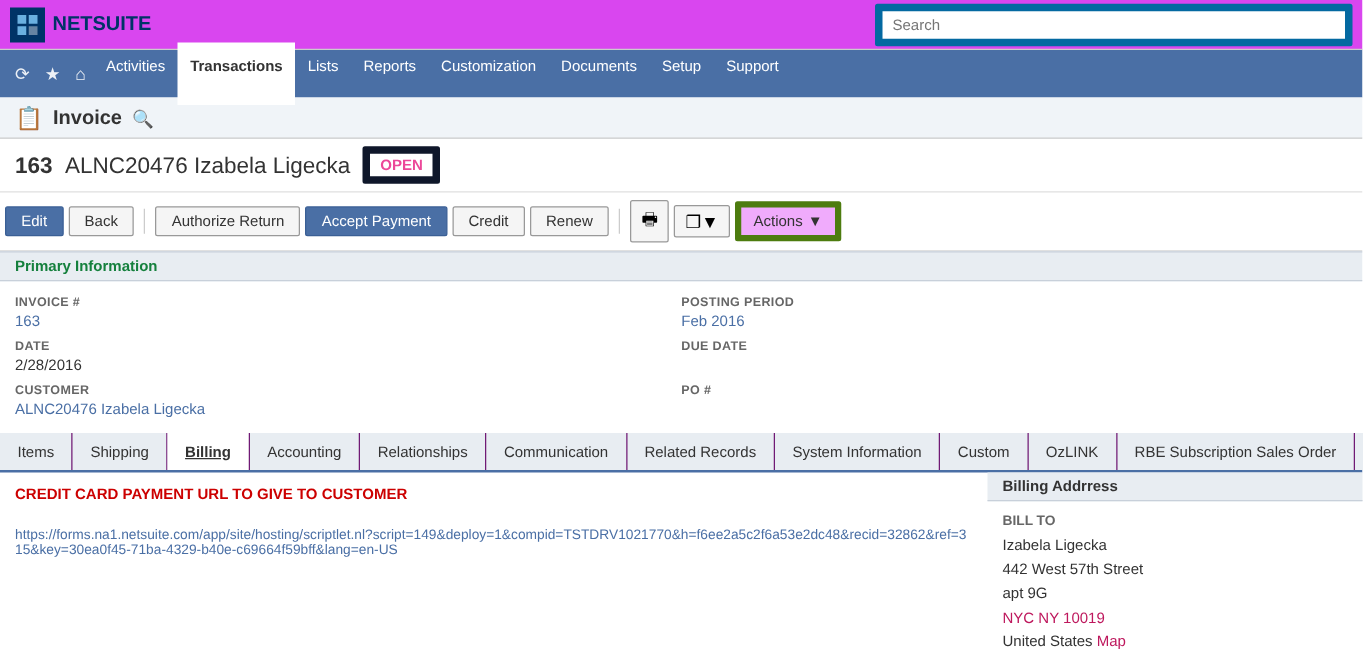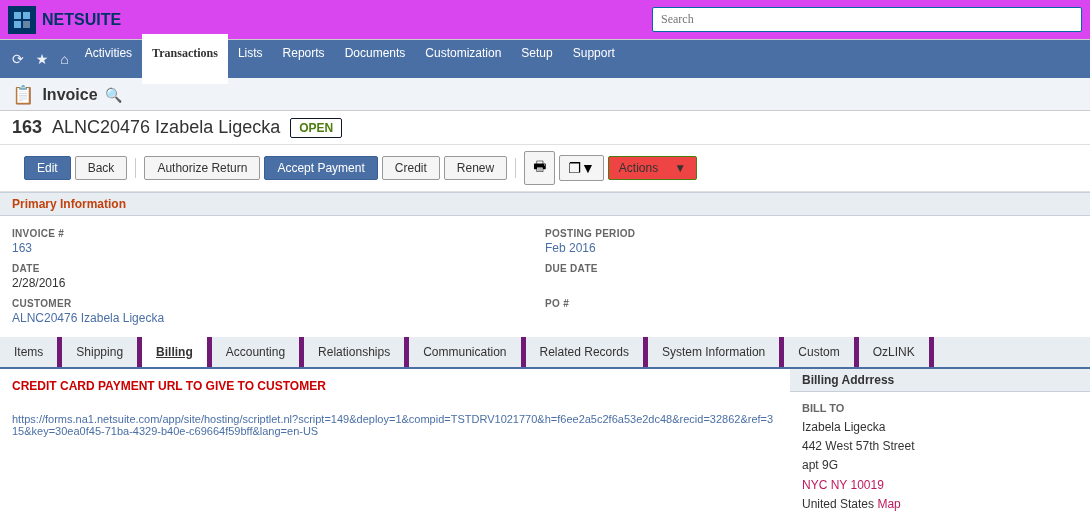--- a/index.html
+++ b/index.html
@@ -27,27 +27,26 @@
       height: 28px;
       background: #003366;
       display: inline-flex;
       align-items: center;
       justify-content: center;
       margin-right: 6px;
     }
     .logo-icon svg { width: 20px; height: 20px; }
     .search-box {
       margin-left: auto;
-      width: 430px;
-      border: 1px solid #0369a1;
+      width: 382px;
+      border: 6px solid #0369a1;
       border-radius: 2px;
       padding: 4px 8px;
       font-size: 12px;
       color: #999;
-      font-family: Liberation Serif, serif;
     }
 
     
     .nav-bar {
       background: #4a6fa5;
       display: flex;
       align-items: center;
       height: 38px;
       padding: 0 6px;
     }
@@ -69,21 +68,20 @@
       font-size: 12px;
       text-decoration: none;
       display: inline-block;
       height: 50px;
       line-height: 22px;
     }
     .nav-link.active {
       background: #fff;
       color: #333;
       font-weight: bold;
-      font-family: Liberation Serif, serif;
     }
 
     
     .page-header {
       background: #f0f4f8;
       padding: 6px 12px 4px 12px;
       border-bottom: 1px solid #ccc;
       display: flex;
       align-items: center;
       gap: 8px;
@@ -110,31 +108,31 @@
     .record-number {
       font-size: 18px;
       font-weight: bold;
       color: #333;
     }
     .record-name {
       font-size: 18px;
       color: #333;
     }
     .status-badge {
-      border: 1px solid #0f172a;
+      border: 6px solid #0f172a;
       padding: 2px 8px;
       font-size: 12px;
       font-weight: bold;
-      color: #4d7c0f;
+      color: #ec4899;
       border-radius: 2px;
     }
 
     
     .action-bar {
-      padding: 6px 24px;
+      padding: 6px 4px;
       display: flex;
       align-items: center;
       gap: 4px;
       border-bottom: 1px solid #e0e0e0;
     }
     .btn {
       padding: 4px 12px;
       font-size: 12px;
       border: 1px solid #999;
       background: #f5f5f5;
@@ -152,36 +150,36 @@
       padding: 4px 8px;
       font-size: 14px;
       border: 1px solid #999;
       background: #f5f5f5;
       cursor: pointer;
       border-radius: 2px;
     }
     .actions-dropdown {
       padding: 4px 10px;
       font-size: 12px;
-      border: 1px solid #4d7c0f;
-      background: #ef4444;
+      border: 5px solid #4d7c0f;
+      background: #f0abfc;
       cursor: pointer;
       border-radius: 2px;
       display: flex;
       align-items: center;
-      gap: 16px;
+      gap: 4px;
     }
 
     
     .section-header {
       background: #e8edf2;
       padding: 4px 12px;
       font-size: 12px;
       font-weight: bold;
-      color: #c2410c;
+      color: #15803d;
       border-bottom: 1px solid #c8d0da;
       border-top: 1px solid #c8d0da;
     }
 
     
     .form-grid {
       display: grid;
       grid-template-columns: 1fr 1fr;
       padding: 8px 12px;
       gap: 0;
@@ -213,21 +211,21 @@
       background: #e8edf2;
       border-bottom: 2px solid #4a6fa5;
       overflow-x: auto;
     }
     .tab {
       padding: 8px 14px;
       font-size: 12px;
       cursor: pointer;
       white-space: nowrap;
       color: #333;
-      border-right: 5px solid #701a75;
+      border-right: 1px solid #701a75;
       text-decoration: none;
     }
     .tab.active {
       background: #fff;
       border-bottom: 2px solid #fff;
       margin-bottom: -2px;
       font-weight: bold;
       color: #333;
     }
     .tab.underline {
@@ -297,22 +295,22 @@
 </div>
 
 <div class="nav-bar">
   <button class="nav-icon-btn" title="History">⟳</button>
   <button class="nav-icon-btn" title="Favorites">★</button>
   <button class="nav-icon-btn" title="Home">⌂</button>
   <a class="nav-link">Activities</a>
   <a class="nav-link active">Transactions</a>
   <a class="nav-link">Lists</a>
   <a class="nav-link">Reports</a>
+  <a class="nav-link">Customization</a>
   <a class="nav-link">Documents</a>
-  <a class="nav-link">Customization</a>
   <a class="nav-link">Setup</a>
   <a class="nav-link">Support</a>
 </div>
 
 <div class="page-header">
   <span style="font-size:18px; color:#5a8a20;">📋</span>
   <span class="page-title">Invoice</span>
   <span class="search-small">🔍</span>
 </div>
 
@@ -371,20 +369,21 @@
   <a class="tab">Items</a>
   <a class="tab">Shipping</a>
   <a class="tab active underline">Billing</a>
   <a class="tab">Accounting</a>
   <a class="tab">Relationships</a>
   <a class="tab">Communication</a>
   <a class="tab">Related Records</a>
   <a class="tab">System Information</a>
   <a class="tab">Custom</a>
   <a class="tab">OzLINK</a>
+  <a class="tab">RBE Subscription Sales Order</a>
 </div>
 
 <div class="tab-content">
   <div class="billing-grid">
     <div>
       <div style="padding: 10px 12px;">
         <div class="credit-card-label">CREDIT CARD PAYMENT URL TO GIVE TO CUSTOMER</div>
         <div class="credit-card-url">https://forms.na1.netsuite.com/app/site/hosting/scriptlet.nl?script=149&amp;deploy=1&amp;compid=TSTDRV1021770&amp;h=f6ee2a5c2f6a53e2dc48&amp;recid=32862&amp;ref=315&amp;key=30ea0f45-71ba-4329-b40e-c69664f59bff&amp;lang=en-US</div>
       </div>
     </div>

